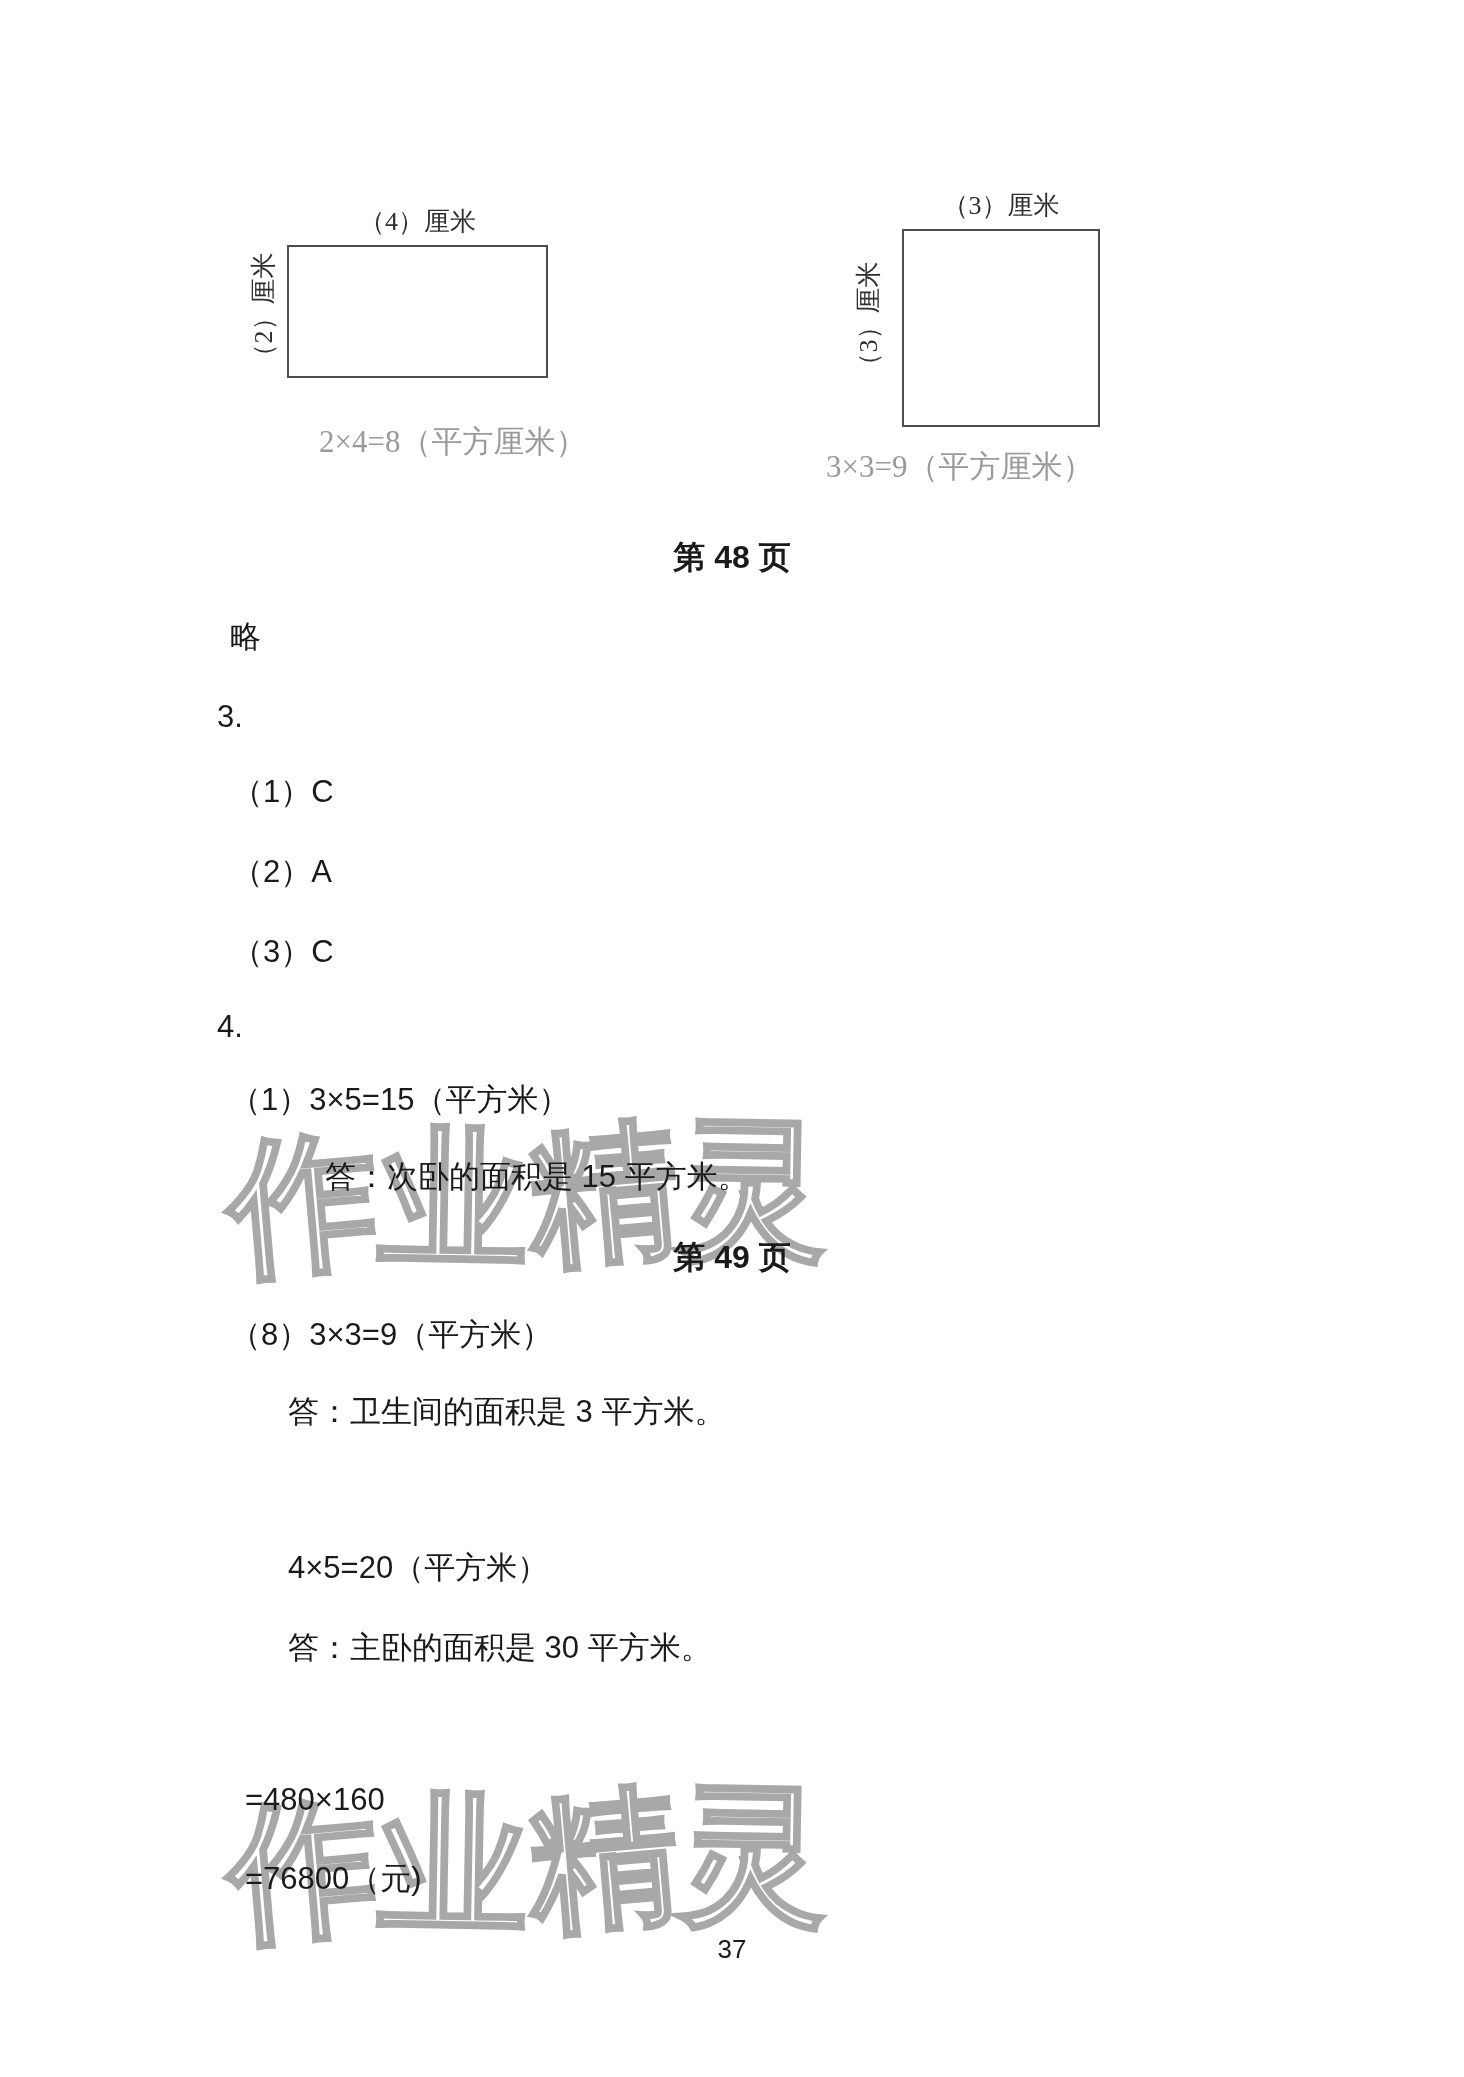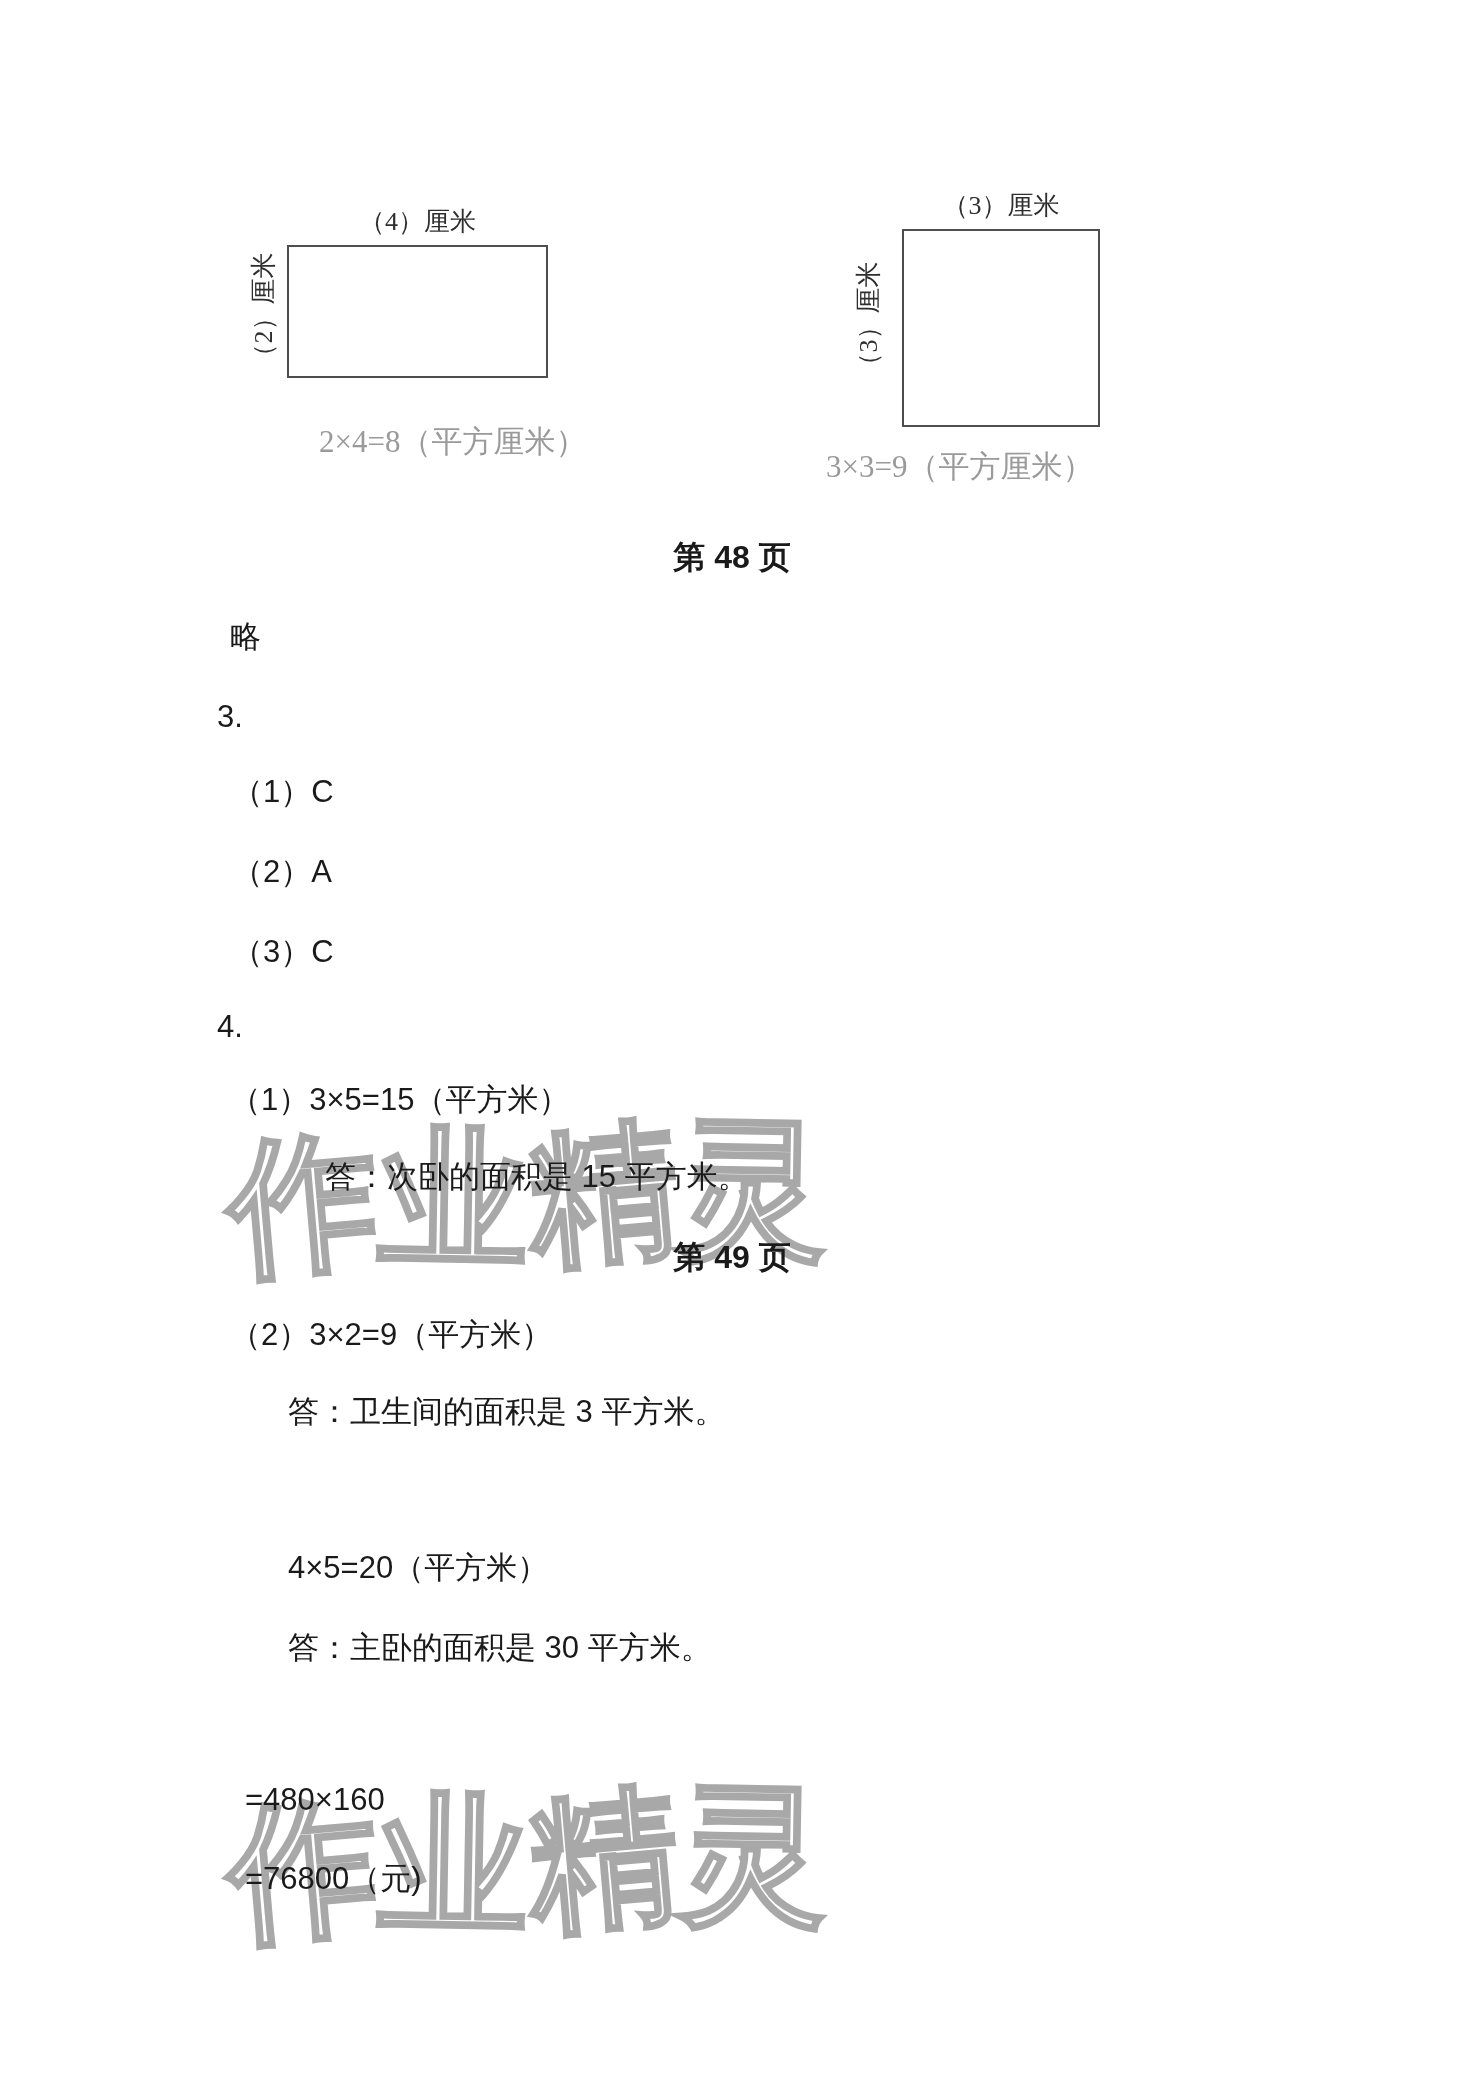--- a/index.html
+++ b/index.html
@@ -121,22 +121,23 @@
   <div class="line" style="left:232px; top:773px;">（1）C</div>
   <div class="line" style="left:232px; top:853px;">（2）A</div>
   <div class="line" style="left:232px; top:933px;">（3）C</div>
 
   <div class="line" style="left:217px; top:1008px;">4.</div>
   <div class="line" style="left:230px; top:1081px;">（1）3×5=15（平方米）</div>
   <div class="line" style="left:290px; top:1158px;margin-left:35px;">答：次卧的面积是 15 平方米。</div>
 
   <h2 class="page-heading" style="top:1238px;">第 49 页</h2>
 
-  <div class="line" style="left:230px; top:1316px;">（2）3×2=9（平方米）</div>
+  <div class="line" style="left:230px; top:1316px;">（8）3×3=9（平方米）</div>
   <div class="line" style="left:288px; top:1393px;">答：卫生间的面积是 3 平方米。</div>
   <div class="line" style="left:288px; top:1549px;">4×5=20（平方米）</div>
   <div class="line" style="left:288px; top:1629px;">答：主卧的面积是 30 平方米。</div>
 
   <div class="line" style="left:245px; top:1781px;text-align:center;">=480×160</div>
   <div class="line" style="left:245px; top:1860px;">=76800（元)</div>
 
+  <div class="page-number" style="top:1934px;">37</div>
 
 </div>
 
 </body></html>

